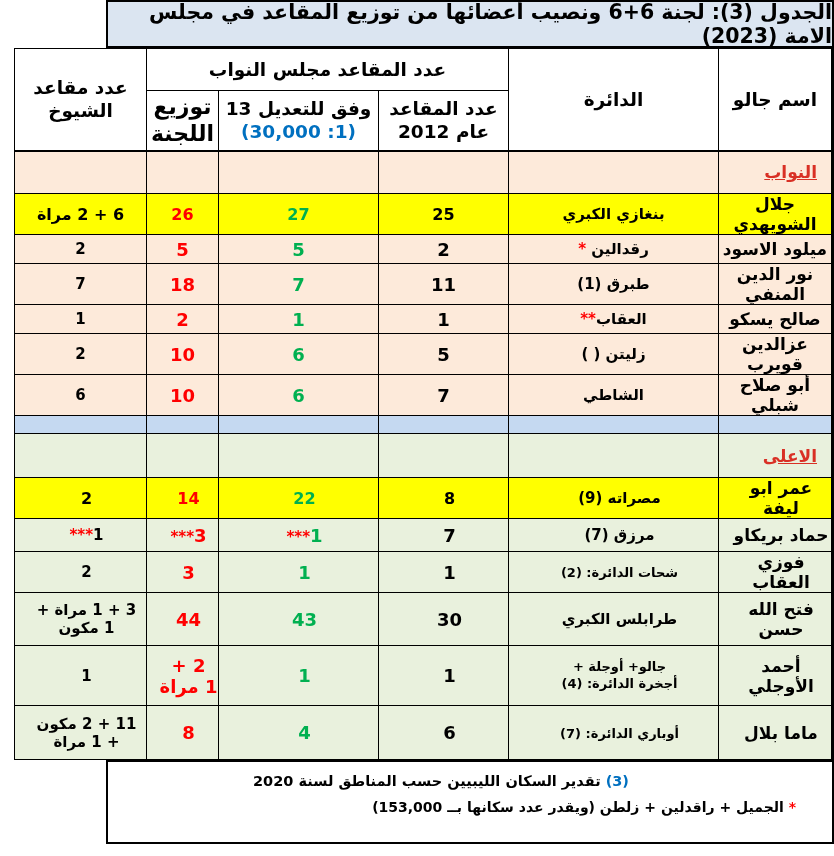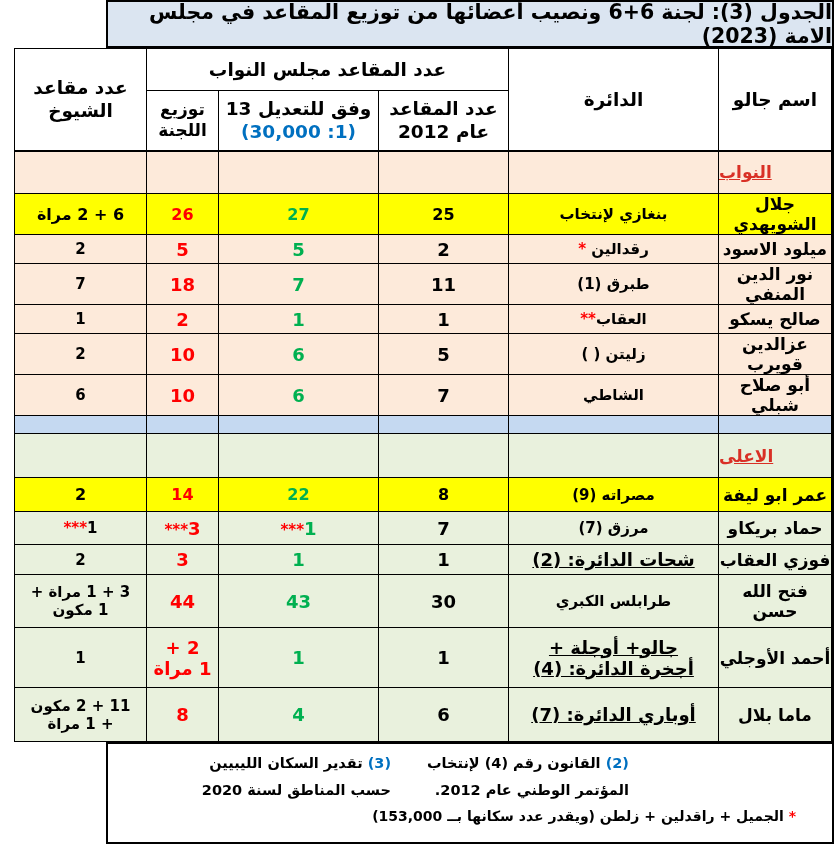--- a/index.html
+++ b/index.html
@@ -13,36 +13,36 @@
   .title-bar{height:46px; background:var(--title-bg); border-bottom:2.5px solid #000; display:flex; align-items:center; justify-content:center; font-size:20.5px;}
   table{border-collapse:collapse; table-layout:fixed; width:817px; direction:rtl;}
   td,th{border:1.5px solid #000; text-align:center; vertical-align:middle; overflow:hidden;}
   thead th{background:#fff; font-size:18.5px; line-height:1.25;}
   thead tr.h-top th{height:42px;}
   thead tr.h-bot th{height:60px;}
   thead{border-bottom:2.5px solid #000;}
   .pre{white-space:pre-line;}
   .blue{color:var(--blue);}
   .amend .l2{display:block; color:var(--blue);}
-  .committee-h{font-size:17px;}
+  .committee-h{font-size:22px;}
   
   tr.sec1 td{background:var(--reps-bg);}
-  tr.sec2 td{background:var(--high-bg);}
+  tr.sec2 td{background:var(--high-bg);padding-left:12px;}
   tr.hl td{background:var(--hl) !important;}
   tr.sep td{background:var(--sep-bg); height:18px;}
   td.name{font-size:17px;}
   td.district{font-size:15px;}
-  td.district.small{font-size:18px;text-decoration:underline;}
+  td.district.small{font-size:13px;}
   td.num{font-size:18px;}
   tr.hl td.num{font-size:16px;}
   td.num.green > .val{color:var(--green);}
   td.num.redv > .val{color:var(--red);}
   td.senate{font-size:15px;}
   .mark{color:var(--red); font-size:15px;}
-  .section-label-cell{text-align:left; padding-right:14px; vertical-align:middle;}
+  .section-label-cell{text-align:right; padding-right:14px; vertical-align:middle;}
   .section-label{color:var(--label-red); text-decoration:underline; font-size:17px;}
   tr.lbl1 td{height:43px;}
   tr.lbl2 td{height:44px;}
   tr.rh33 td{height:33px;} tr.rh29 td{height:29px;} tr.rh34 td{height:34px;}
   tr.rh30 td{height:30px;} tr.rh53 td{height:53px;} tr.rh60 td{height:60px;} tr.rh54 td{height:54px;}
   
   .footer{flex:1; border-top:2.5px solid #000; padding:6px 8px 4px 8px; font-size:14.5px; position:relative; background:#fff;}
   .footer .line{line-height:1.85;}
   .refs-label{text-decoration:underline; font-size:16px;}
   .ref-line2{display:flex; justify-content:space-between; padding-right:195px; padding-left:52px;}
@@ -86,21 +86,21 @@
         <td class="section-label-cell"><span class="section-label">النواب</span></td>
         <td></td>
           <td></td>
           <td></td>
           <td></td>
           <td></td>
       </tr>
 
       <tr class="sec1 hl rh33">
         <td class="name">جلال الشويهدي</td>
-        <td class="district"><span class="pre">بنغازي لإنتخاب</span><span class="mark"></span></td>
+        <td class="district"><span class="pre">بنغازي الكبري</span><span class="mark"></span></td>
         <td class="num"><span class="val">25</span><span class="mark"></span></td>
         <td class="num green"><span class="val pre">27</span><span class="mark"></span></td>
         <td class="num redv"><span class="val pre">26</span><span class="mark"></span></td>
         <td class="num senate"><span class="val pre">6 + 2 مراة</span><span class="mark"></span></td>
       </tr>
       <tr class="sec1 rh29">
         <td class="name">ميلود الاسود</td>
         <td class="district"><span class="pre">رقدالين</span><span class="mark"> *</span></td>
         <td class="num"><span class="val">2</span><span class="mark"></span></td>
         <td class="num green"><span class="val pre">5</span><span class="mark"></span></td>
@@ -208,21 +208,20 @@
         <td class="num green"><span class="val pre">4</span><span class="mark"></span></td>
         <td class="num redv"><span class="val pre">8</span><span class="mark"></span></td>
         <td class="num senate"><span class="val pre">11 + 2 مكون
 + 1 مراة</span><span class="mark"></span></td>
       </tr>
     </tbody>
   </table>
 
   <div class="footer">
     <div class="line ref-line2">
-      <span><span class="blue">(2)</span><span> القانون رقم (4) لإنتخاب المؤتمر الوطني  عام 2012.</span></span>
       <span><span class="blue">(3)</span><span> تقدير السكان الليبيين حسب المناطق لسنة 2020</span></span>
     </div>
     <div class="line fn">
       <span class="mark">*</span><span> الجميل + راقدلين + زلطن (ويقدر عدد سكانها بــ 153,000)</span>
     </div>
 
   </div>
 
 </div>
 

